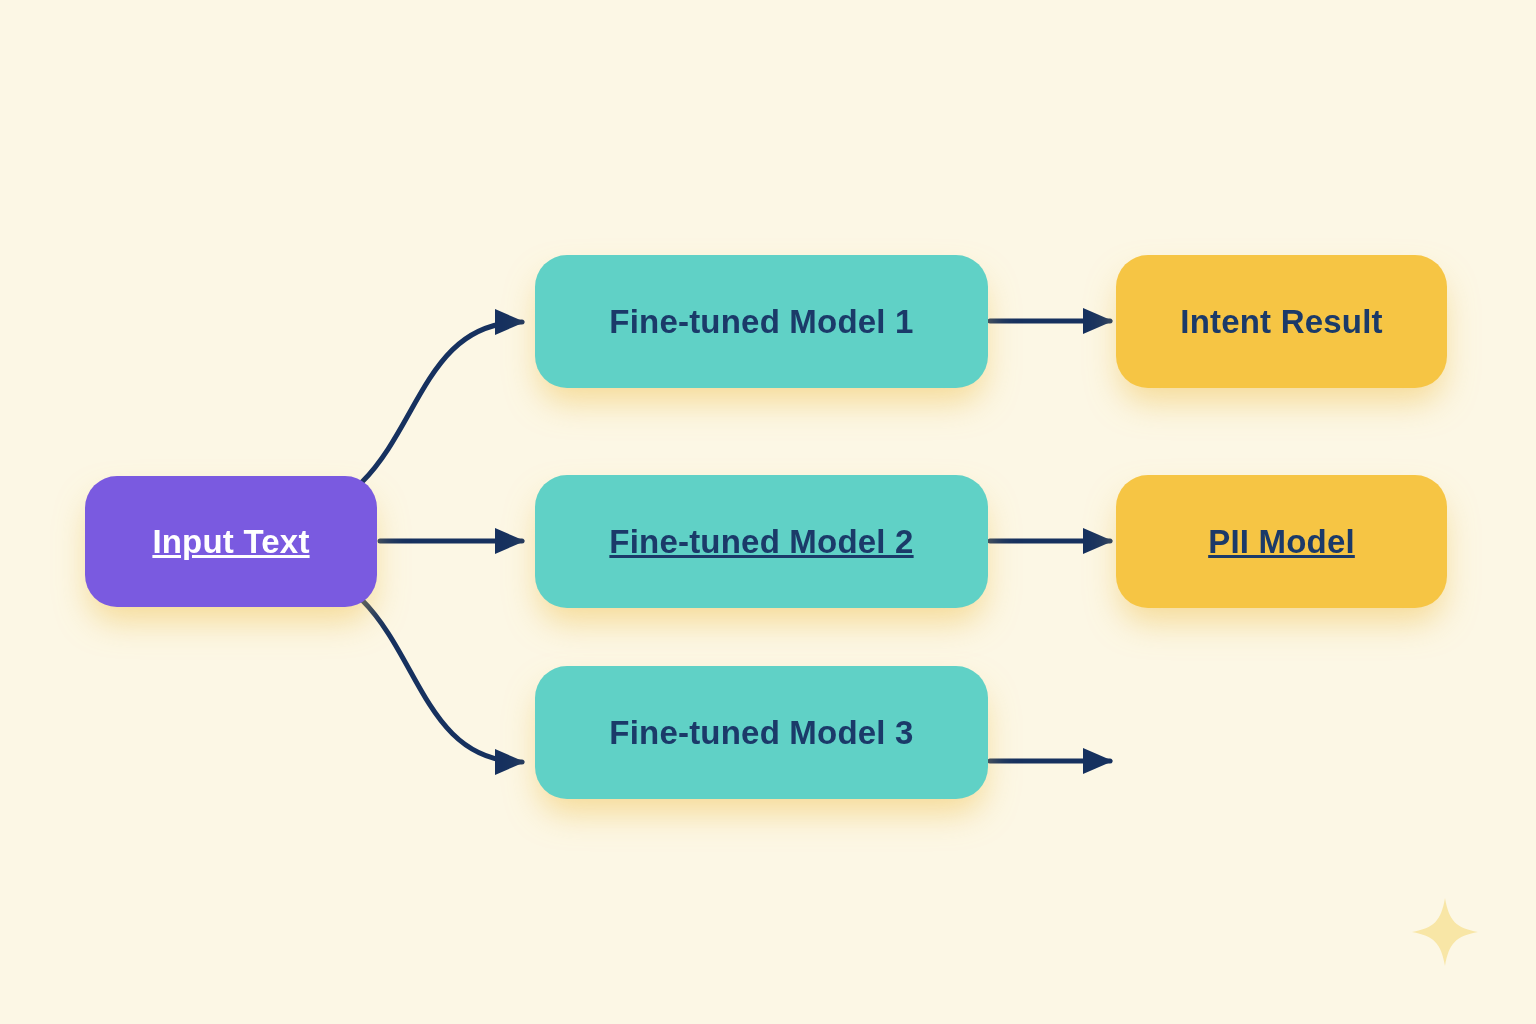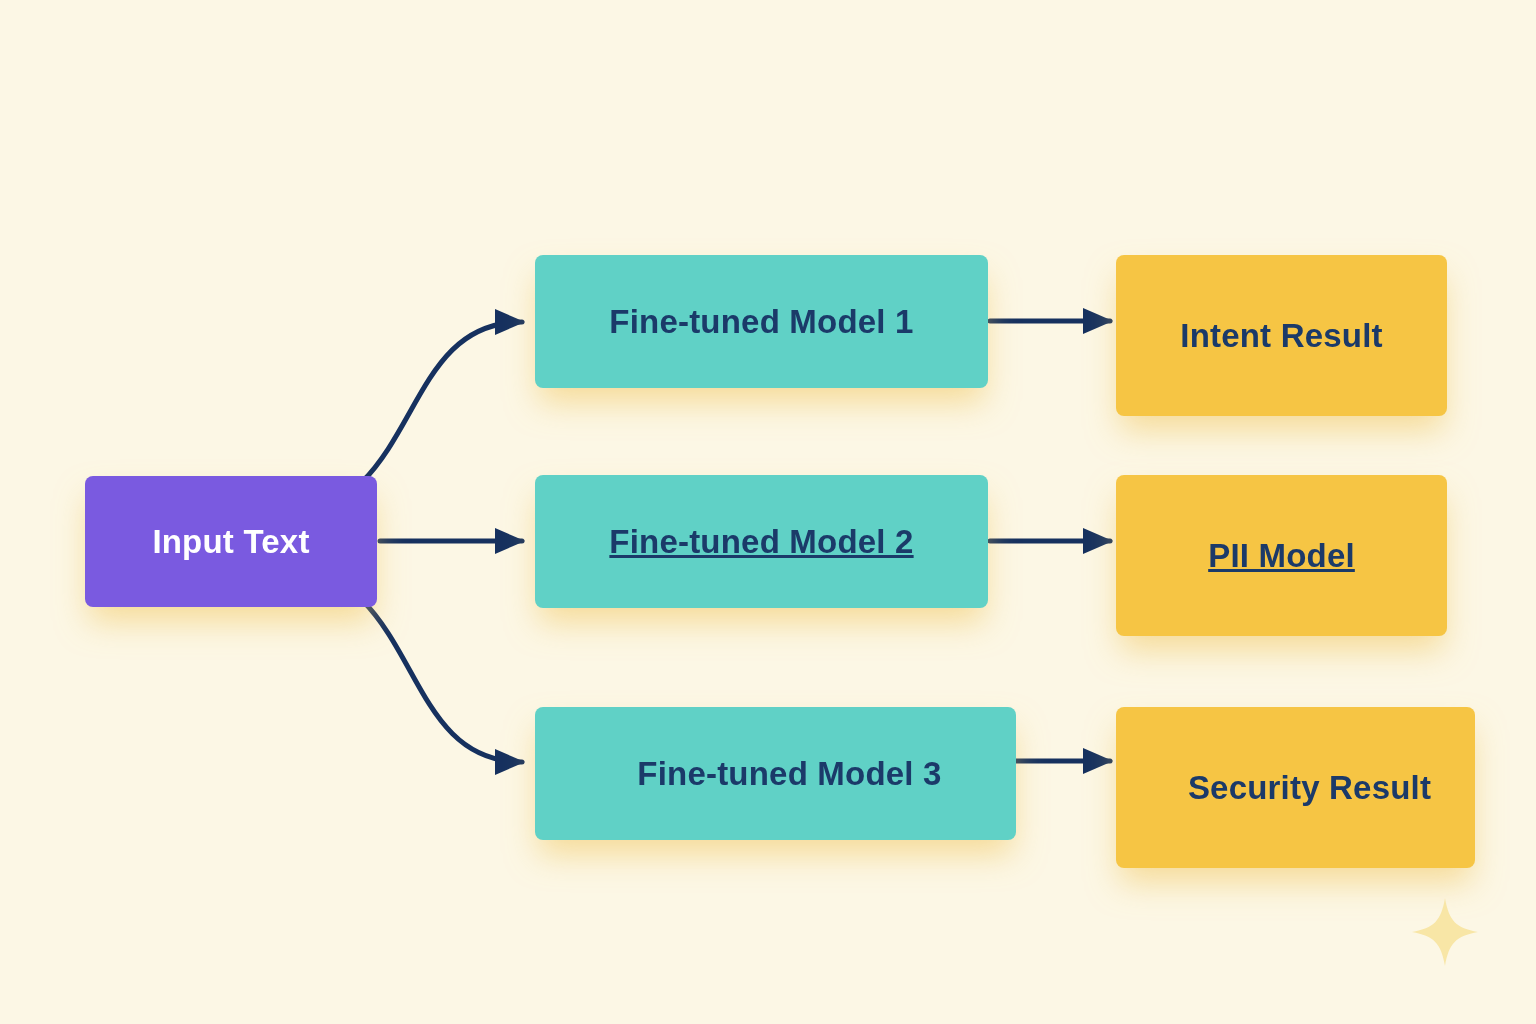--- a/index.html
+++ b/index.html
@@ -28,44 +28,45 @@
     stroke-linecap: round;
   }
   .arrowhead-shape {
     fill: var(--arrow, #16315F);
   }
   .node {
     position: absolute;
     display: flex;
     align-items: center;
     justify-content: center;
-    border-radius: 8px;
+    border-radius: 32px;
     font-weight: 700;
     font-size: 33px;
     letter-spacing: 0.2px;
     box-shadow: 0 18px 32px -4px var(--glow, rgba(240,196,90,0.55));
   }
   .node-input {
     left: 85px;  top: 476px;  width: 292px; height: 131px;
     background: var(--node_input, #7A5AE0);
     color: var(--text_light, #FFFFFF);
+    text-decoration: underline;
   }
   .node-model {
     left: 535px; width: 453px; height: 133px;
     background: var(--node_model, #60D1C6);
     color: var(--text_dark, #1B3A69);
   }
   .node-result {
-    left: 1116px; width: 331px; height: 161px;
+    left: 1116px; width: 331px; height: 133px;
     background: var(--node_result, #F6C544);
     color: var(--text_dark, #1B3A69);
   }
   .row-1 { top: 255px; }
   .row-2 { top: 475px; text-decoration: underline; }
-  .row-3 { top: 707px; padding-left: 28px; }
+  .row-3 { top: 666px; }
   .sparkle-shape {
     fill: var(--sparkle, #F8E6A6);
   }
 </style>
 </head>
 <body>
 
 <div class="canvas">
 
   <svg class="edges-layer" viewBox="0 0 1536 1024" xmlns="http://www.w3.org/2000/svg" aria-hidden="true">
@@ -95,23 +96,20 @@
   <div class="node node-model row-3">
     <span class="node-label">Fine-tuned Model 3</span>
   </div>
 
   <div class="node node-result row-1">
     <span class="node-label">Intent Result</span>
   </div>
   <div class="node node-result row-2">
     <span class="node-label">PII Model</span>
   </div>
-  <div class="node node-result row-3">
-    <span class="node-label">Security Result</span>
-  </div>
 
   <svg class="sparkle-layer" viewBox="0 0 1536 1024" xmlns="http://www.w3.org/2000/svg" aria-hidden="true">
     <path class="sparkle-shape" d="M 1445 898
              C 1449 921, 1456 928, 1478 932
              C 1456 936, 1449 943, 1445 966
              C 1441 943, 1434 936, 1412 932
              C 1434 928, 1441 921, 1445 898 Z"></path>
   </svg>
 
 </div>

